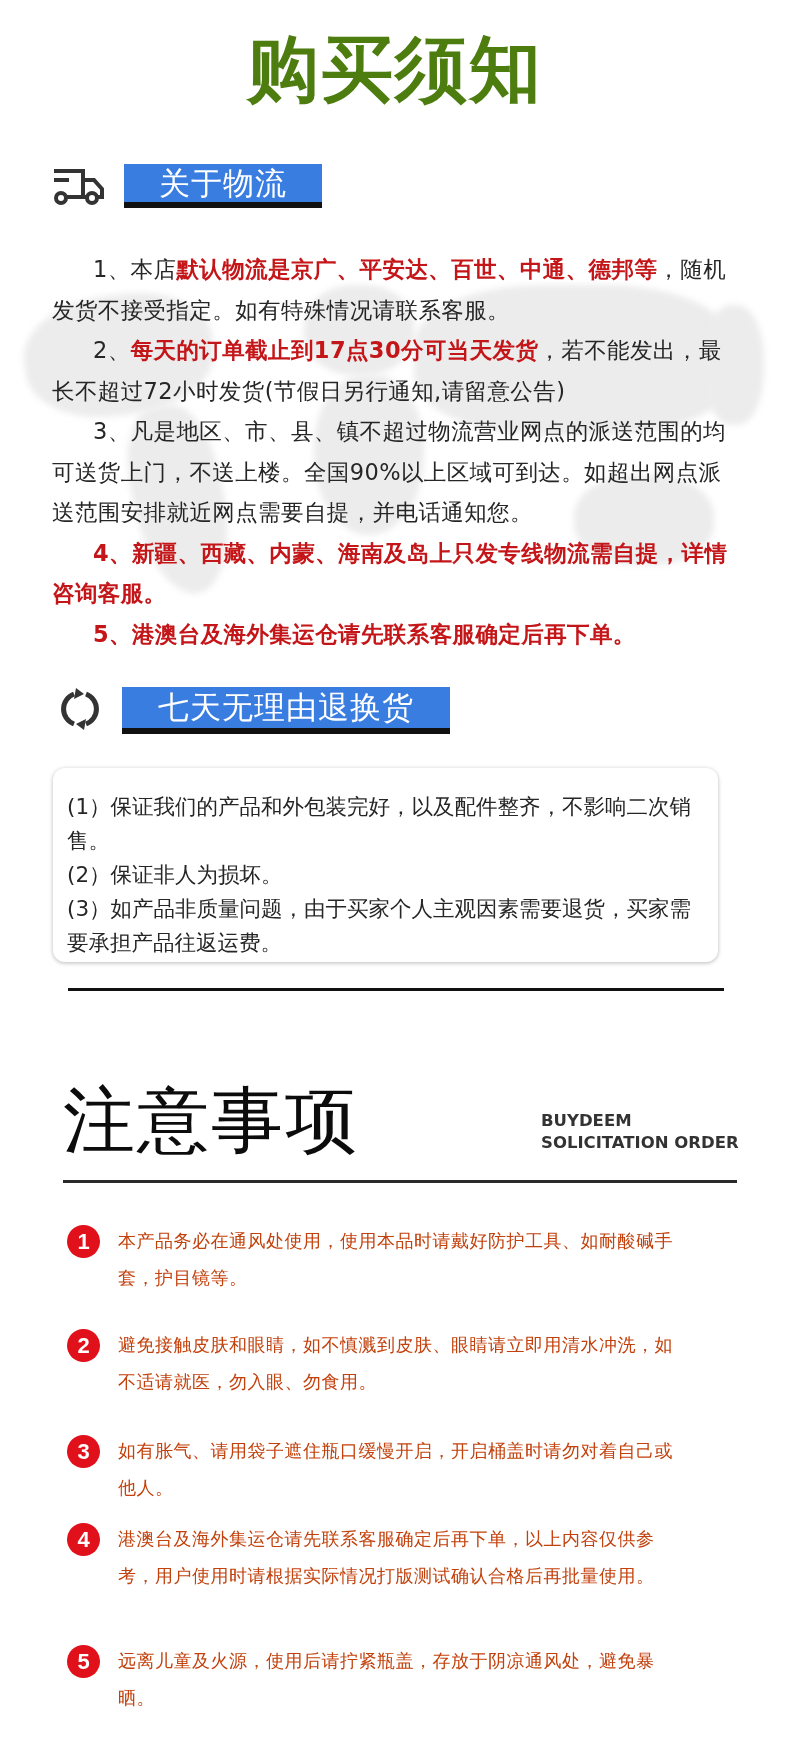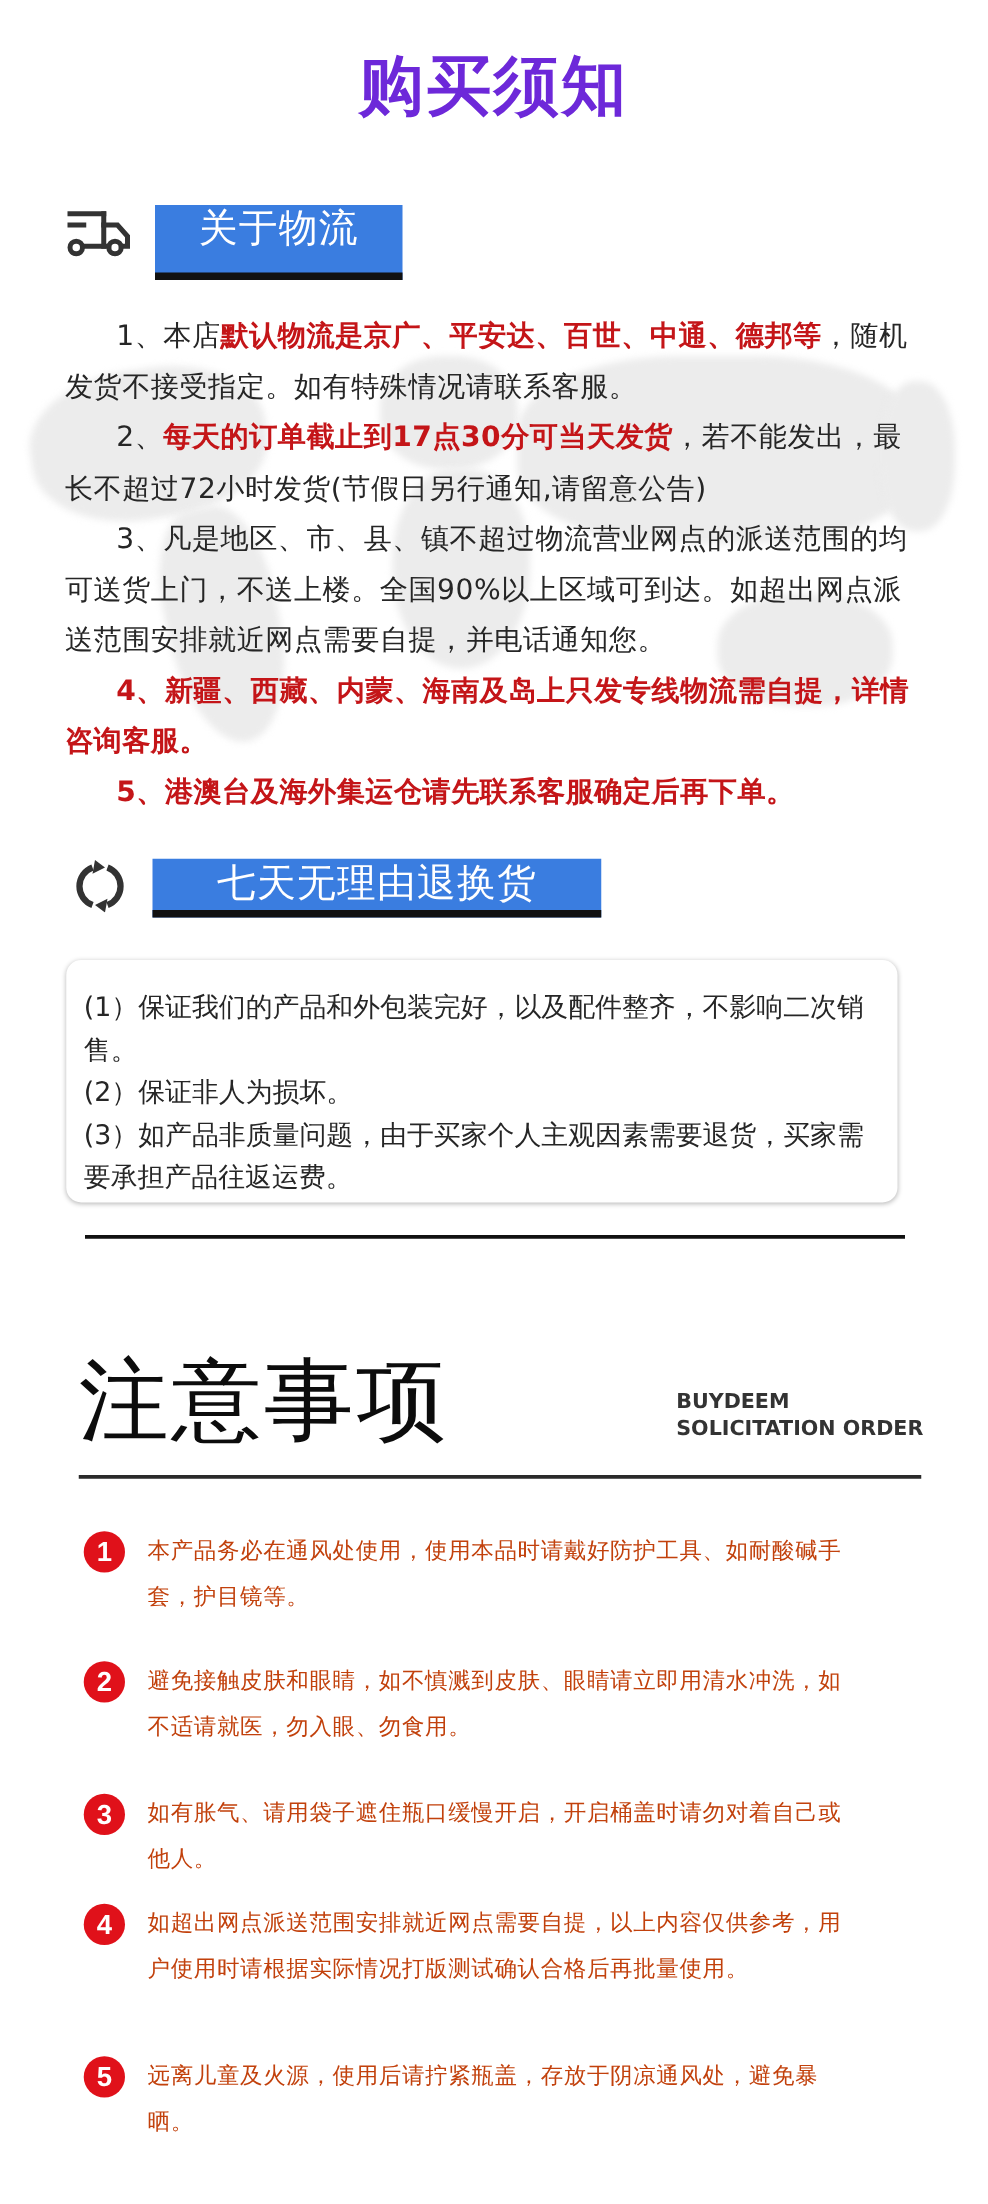--- a/index.html
+++ b/index.html
@@ -2,22 +2,22 @@
 <html><head>
 <meta charset="utf-8">
 <style>
   * { margin: 0; padding: 0; box-sizing: border-box; }
   html, body { width: 790px; height: 1763px; background: #ffffff; overflow: hidden; }
   body { position: relative; font-family: "DejaVu Sans", "Liberation Sans", sans-serif; color: #222; }
 
   
   .page-title {
     position: absolute; left: 0; width: 790px; top: 26px; height: 86px;
-    text-align: center; font-size: 52px; line-height: 86px; font-weight: bold;
-    color: #6d28d9; letter-spacing: 2px;
+    text-align: center; font-size: 72px; line-height: 86px; font-weight: bold;
+    color: #4d7c0f; letter-spacing: 2px;
   }
 
   
   .sec-tag {
     position: absolute; background: #3a7de0; color: #fff;
     font-size: 31px; line-height: 38px; text-align: center;
     border-bottom: 6px solid #111; letter-spacing: 1px;
   }
   .sec-icon { position: absolute; }
 
@@ -65,21 +65,21 @@
   <g fill="none" stroke="#333" stroke-width="4" stroke-linecap="square">
     <line x1="3" y1="5" x2="30" y2="5"></line>
     <line x1="3" y1="14" x2="14" y2="14"></line>
     <polyline points="30,5 30,31"></polyline>
     <polyline points="30,14 41,14 49,23 49,31 44,31"></polyline>
     <line x1="13" y1="31" x2="34" y2="31"></line>
     <circle cx="8" cy="32" r="5"></circle>
     <circle cx="39" cy="32" r="5"></circle>
   </g>
 </svg>
-<div class="sec-tag" style="left:124px;top:164px;width:198px;height:60px;">关于物流</div>
+<div class="sec-tag" style="left:124px;top:164px;width:198px;height:44px;">关于物流</div>
 
 <div class="map">
   <div class="blob" style="left:10px;top:10px;width:190px;height:120px;transform:rotate(-8deg);"></div>
   <div class="blob" style="left:120px;top:120px;width:90px;height:190px;border-radius:40% 40% 50% 50%;transform:rotate(-12deg);"></div>
   <div class="blob" style="left:290px;top:0px;width:110px;height:90px;"></div>
   <div class="blob" style="left:300px;top:90px;width:110px;height:160px;border-radius:45% 45% 50% 50%;"></div>
   <div class="blob" style="left:400px;top:0px;width:320px;height:150px;border-radius:40%;"></div>
   <div class="blob" style="left:560px;top:190px;width:140px;height:90px;"></div>
   <div class="blob" style="left:690px;top:20px;width:60px;height:120px;"></div>
 </div>
@@ -93,21 +93,21 @@
 </div>
 
 <svg class="sec-icon" style="left:60px;top:688px" width="40" height="42" viewBox="0 0 40 42">
   <g fill="none" stroke="#333" stroke-width="5">
     <path d="M14 6 A16 16 0 0 0 14 36"></path>
     <path d="M26 36 A16 16 0 0 0 26 6"></path>
   </g>
   <polygon points="16,0 24,6 14,11" fill="#333"></polygon>
   <polygon points="24,42 16,36 26,31" fill="#333"></polygon>
 </svg>
-<div class="sec-tag" style="left:122px;top:687px;width:359px;height:47px;line-height:40px;">七天无理由退换货</div>
+<div class="sec-tag" style="left:122px;top:687px;width:328px;height:47px;line-height:40px;">七天无理由退换货</div>
 
 <div class="ret-box">
   <p>(1）保证我们的产品和外包装完好，以及配件整齐，不影响二次销售。</p>
   <p>(2）保证非人为损坏。</p>
   <p>(3）如产品非质量问题，由于买家个人主观因素需要退货，买家需要承担产品往返运费。</p>
 </div>
 
 <div class="hr" style="left:68px;top:988px;width:656px;height:3px;"></div>
 
 <div class="notes-title">注意事项</div>
@@ -124,18 +124,18 @@
 <div class="note" style="top:1327px;">
   <div class="badge">2</div>
   <div class="txt">避免接触皮肤和眼睛，如不慎溅到皮肤、眼睛请立即用清水冲洗，如不适请就医，勿入眼、勿食用。</div>
 </div>
 <div class="note" style="top:1433px;">
   <div class="badge">3</div>
   <div class="txt">如有胀气、请用袋子遮住瓶口缓慢开启，开启桶盖时请勿对着自己或他人。</div>
 </div>
 <div class="note" style="top:1521px;">
   <div class="badge">4</div>
-  <div class="txt">如超出网点派送范围安排就近网点需要自提，以上内容仅供参考，用户使用时请根据实际情况打版测试确认合格后再批量使用。</div>
+  <div class="txt">港澳台及海外集运仓请先联系客服确定后再下单，以上内容仅供参考，用户使用时请根据实际情况打版测试确认合格后再批量使用。</div>
 </div>
 <div class="note" style="top:1643px;">
   <div class="badge">5</div>
   <div class="txt">远离儿童及火源，使用后请拧紧瓶盖，存放于阴凉通风处，避免暴晒。</div>
 </div>
 
 </body></html>

